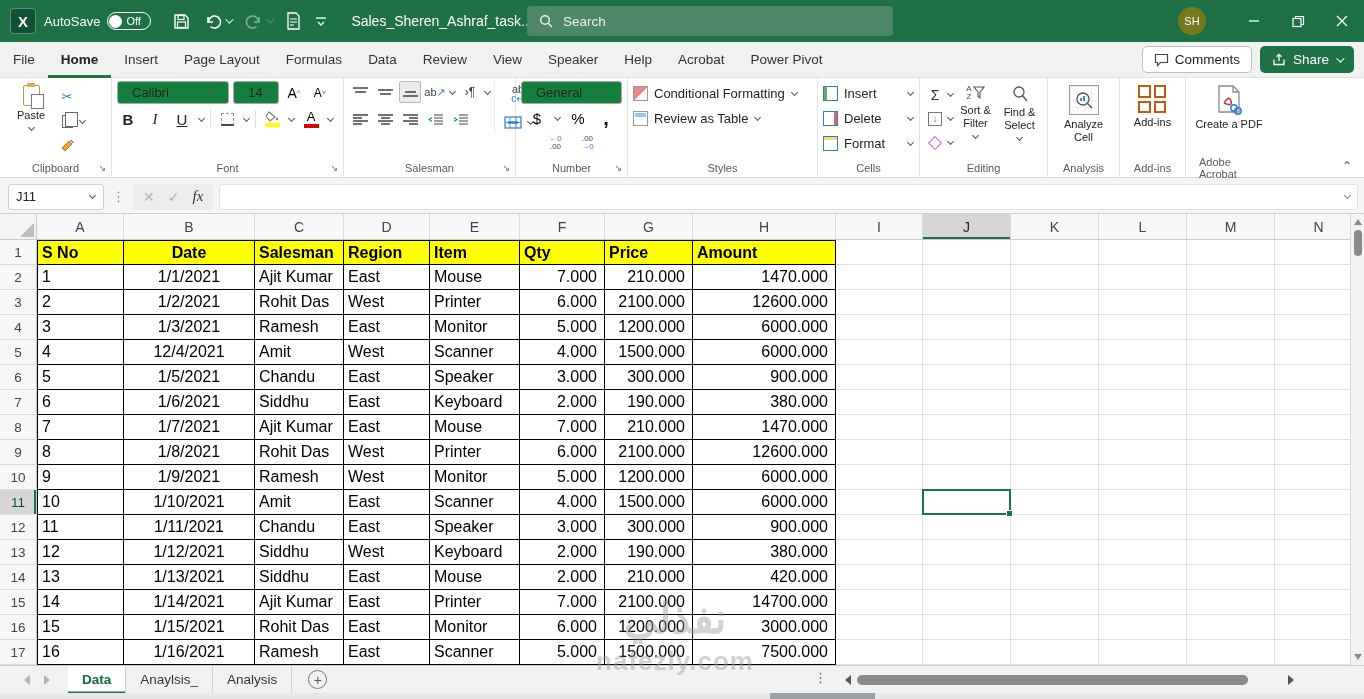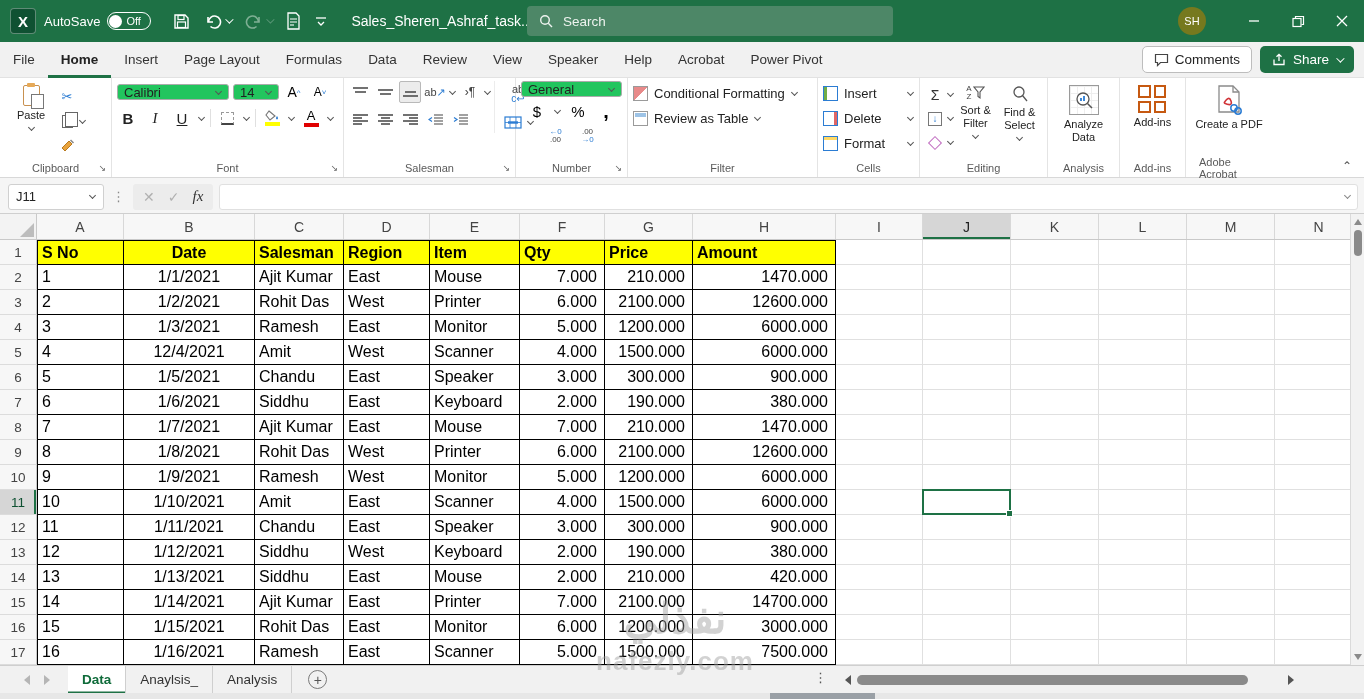--- a/index.html
+++ b/index.html
@@ -55,22 +55,22 @@
   .mini { display:flex; align-items:center; justify-content:center; min-width:20px; height:21px; font-size:13px; color:#333; }
 
   
   .clip-icon { width:17px; height:21px; border:1.4px solid #c89150; border-radius:2px; position:relative; background:#fff; }
   .clip-icon::before { content:""; position:absolute; left:3px; top:-3px; width:8px; height:4px; background:#e6a957; border-radius:1px; }
   .clip-icon::after { content:""; position:absolute; right:-5px; bottom:-4px; width:11px; height:13px; background:#fff; border:1.2px solid #777; }
   .copy-ic { width:11px; height:13px; border:1.2px solid #666; background:#fff; position:relative; }
   .copy-ic::before { content:""; position:absolute; left:2px; top:-4px; width:11px; height:13px; border:1.2px solid #666; background:#fff; }
 
   
-  .combo { height:16px; border:1px solid #ababab; border-radius:3px; background:#22c55e; display:flex;
-    align-items:center; font-size:13px; color:#222; padding:0 6px; justify-content:space-between; }
+  .combo { height:23px; border:1px solid #ababab; border-radius:3px; background:#15803d; display:flex;
+    align-items:center; font-size:13px; color:#222; padding:0 14px; justify-content:space-between; }
   .fgrid { display:flex; flex-direction:column; gap:4px; }
   .fletter { font-size:15px; color:#222; }
   .underbar { display:inline-block; height:4px; margin-top:1px; width:15px; }
   .border-ic { width:13px; height:13px; border:1px dashed #999; border-bottom:2px solid #444; }
 
   
   .bars { width:15px; height:11px; }
   .tool { display:flex; align-items:center; justify-content:center; height:22px; min-width:22px; }
   .tool.boxed { border:1px solid #b9b9b9; background:#ececec; border-radius:2px; }
 
@@ -479,21 +479,21 @@
         <span>Conditional Formatting</span>
           <span class="chev"></span>
       </div>
       <div class="stylerow">
         <span class="sic" style="background:linear-gradient(#9dc3e6 5px,#fff 5px);box-shadow:inset 0 0 0 1px #fff"></span>
         <span>Review as Table</span>
           <span class="chev"></span>
       </div>
     </div>
     <div class="rg-label">
-        <span>Filter</span>
+        <span>Styles</span>
       </div>
   </div>
 
   <div class="rgroup" style="width:102px">
     <div class="rg-content" style="flex-direction:column;align-items:stretch">
       <div class="stylerow">
         <span class="sic" style="border-color:#2b7cd3;box-shadow:inset 3px 0 0 #70ad47"></span>
         <span>Insert</span>
           <span class="chev" style="margin-left:auto"></span>
       </div>
@@ -565,21 +565,21 @@
   <div class="rgroup" style="width:72px">
     <div class="rg-content" style="justify-content:center">
       <div class="bigbtn">
         <span style="width:30px;height:30px;border:1px solid #9a9a9a;background:linear-gradient(#eee 1px,transparent 1px),linear-gradient(90deg,#eee 1px,transparent 1px);background-size:7px 7px;display:flex;align-items:center;justify-content:center">
           <svg width="20" height="20" viewBox="0 0 20 20">
               <circle cx="9" cy="9" r="6" fill="#fff" stroke="#555" stroke-width="1.3"></circle>
               <path d="M7 11 v-3 M10 11 v-5" stroke="#2b7cd3" stroke-width="1.8"></path>
               <path d="M13.5 13.5 L18 18" stroke="#555" stroke-width="1.5"></path>
             </svg>
         </span>
-        <span>Analyze Data</span>
+        <span>Analyze Cell</span>
       </div>
     </div>
     <div class="rg-label">
         <span>Analysis</span>
       </div>
   </div>
 
   <div class="rgroup" style="width:66px">
     <div class="rg-content" style="justify-content:center">
       <div class="bigbtn">

